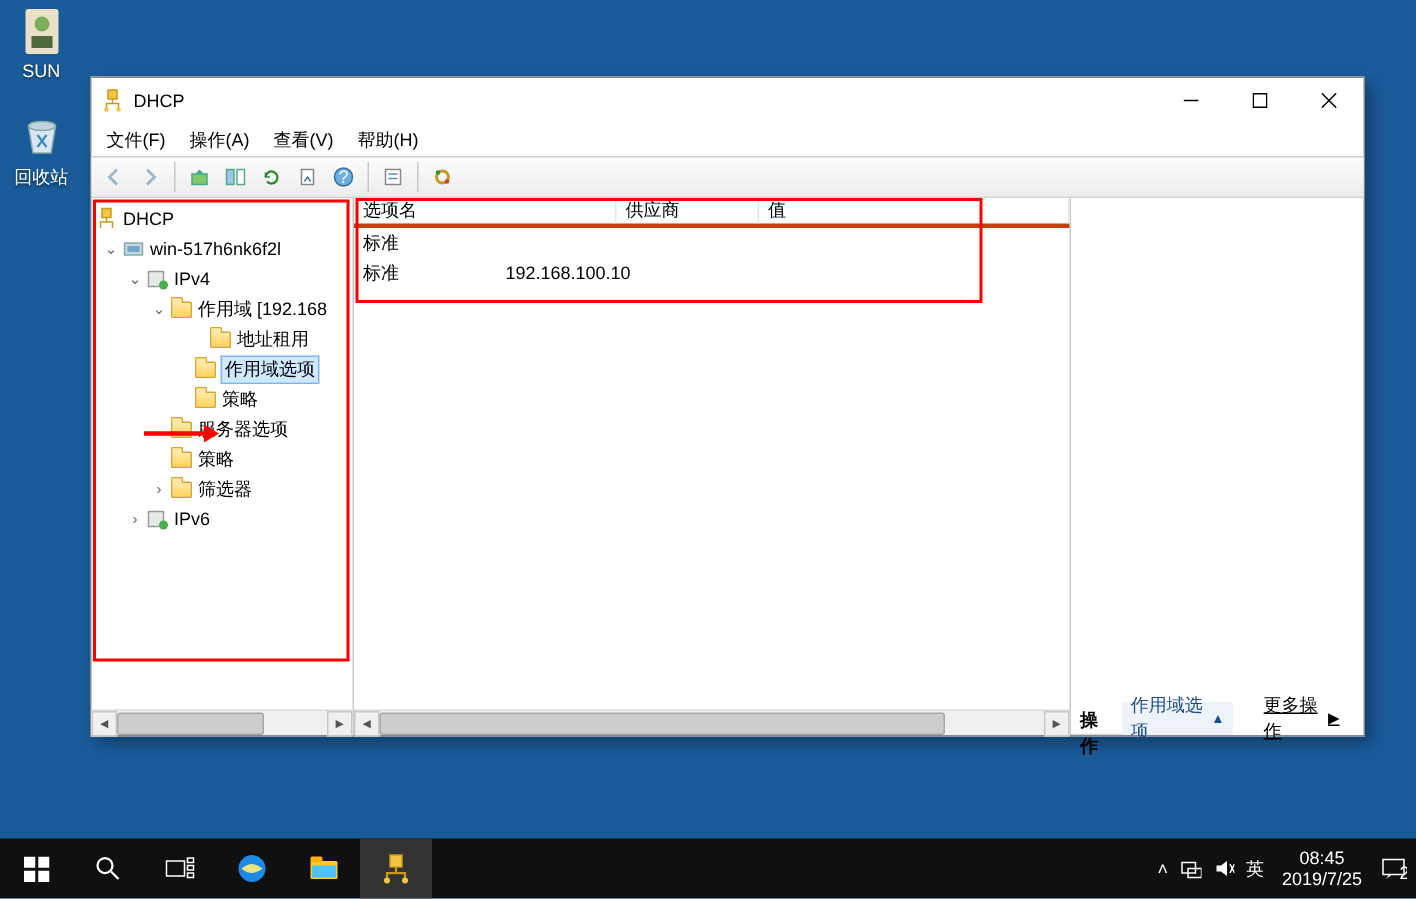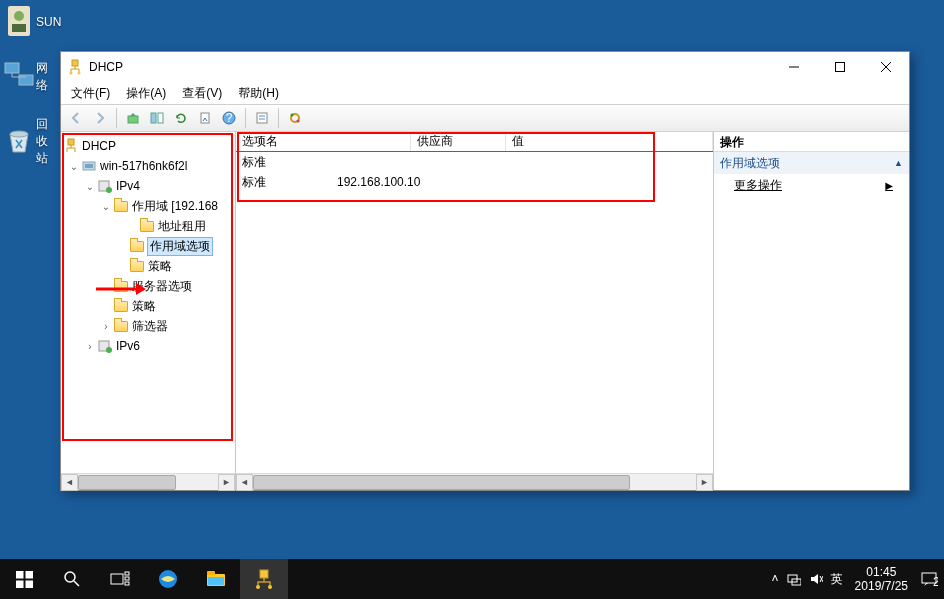--- a/index.html
+++ b/index.html
@@ -1,20 +1,20 @@
 <!DOCTYPE html>
 <html><head>
 <meta charset="utf-8">
 <style>
 * { box-sizing: border-box; margin: 0; padding: 0; font-family: 'Microsoft YaHei', Tahoma, sans-serif; font-size: 12px; }
 body { background: #1a5b9a; width: 944px; height: 599px; overflow: hidden; position: relative; }
 
 
 .desktop-icons { position: absolute; left: 0; top: 0; width: 55px; padding: 4px 2px; display: flex; flex-direction: column; gap: 20px; }
-.desk-ic { display: flex; align-items: center; color: #fff; font-size: 11px; cursor: pointer; }
+.desk-ic { display: flex; flex-direction: column; align-items: center; color: #fff; font-size: 11px; cursor: pointer; }
 .desk-ic .glyph { width: 34px; height: 34px; display: flex; align-items: center; justify-content: center; }
 .desk-ic span.lbl { margin-top: 2px; text-shadow: 0 1px 2px rgba(0,0,0,.6); }
 .desk-sel { background: rgba(120,180,255,.35); outline: 1px solid rgba(180,220,255,.6); padding: 2px; }
 
 
 .taskbar { position: absolute; bottom: 0; left: 0; right: 0; height: 40px; background: #101010; display: flex; align-items: center; color: #fff; }
 .tb-btn { width: 48px; height: 40px; display: flex; align-items: center; justify-content: center; cursor: pointer; }
 .tb-active { background: #333; }
 .tb-tray { margin-left: auto; display: flex; align-items: center; gap: 8px; padding-right: 6px; font-size: 11px; }
 .clock { text-align: center; line-height: 14px; font-size: 11px; padding: 0 4px; }
@@ -31,38 +31,38 @@
 .menubar .mi { padding: 2px 8px; cursor: pointer; }
 
 .toolbar { height: 28px; border-top: 1px solid #d0d0d0; border-bottom: 1px solid #d0d0d0; background: linear-gradient(#fdfdfd,#ececec); display: flex; align-items: center; padding: 0 4px; gap: 2px; }
 .tool { width: 22px; height: 22px; display: flex; align-items: center; justify-content: center; cursor: pointer; border-radius: 2px; }
 .tool.dis { opacity: .45; cursor: default; }
 .tb-sep { width: 1px; height: 20px; background: #c8c8c8; margin: 0 3px; }
 
 .body { flex: 1; display: flex; min-height: 0; }
 .tree-pane { width: 175px; border-right: 1px solid #c8c8c8; position: relative; display: flex; flex-direction: column; }
 .list-pane { flex: 1; border-right: 1px solid #c8c8c8; position: relative; display: flex; flex-direction: column; }
-.action-pane { width: 195px; display: flex; flex-direction: column; }
+.action-pane { width: 195px; display: flex; flex-direction: row; align-items: flex-end; }
 
 .tree { flex: 1; padding: 4px 2px 4px 2px; overflow: hidden; position: relative; }
 .tree-row { display: flex; align-items: center; height: 20px; white-space: nowrap; cursor: pointer; }
 .chev { width: 14px; font-size: 10px; color: #666; text-align: center; font-family: Arial; }
 .tic { width: 16px; height: 16px; margin-right: 3px; display: inline-flex; align-items: center; justify-content: center; }
 .folder { background: linear-gradient(#ffe9a8,#ffd35a); border: 1px solid #d6a72a; width: 14px; height: 11px; border-radius: 1px; position: relative; }
 .folder::before { content: ''; position: absolute; left: -1px; top: -4px; width: 6px; height: 3px; background: #ffe9a8; border: 1px solid #d6a72a; border-bottom: none; border-radius: 1px 1px 0 0; }
 .tree-sel { background: #cde8ff; outline: 1px solid #7eb4ea; }
 .red-box-tree { position: absolute; left: 1px; top: 1px; width: 171px; height: 308px; border: 2px solid #ff0000; pointer-events: none; }
 .red-arrow { position: absolute; left: 35px; top: 147px; pointer-events: none; }
 
 .hscroll { height: 17px; background: #f0f0f0; border-top: 1px solid #dcdcdc; display: flex; align-items: center; }
 .hs-btn { width: 17px; height: 17px; background: #f0f0f0; border: 1px solid #c8c8c8; display: flex; align-items: center; justify-content: center; font-size: 9px; color: #555; cursor: pointer; }
 .hs-track { flex: 1; height: 17px; position: relative; }
 .hs-thumb { position: absolute; top: 1px; height: 15px; background: #cdcdcd; border: 1px solid #a8a8a8; border-radius: 2px; }
 
-.list-hdr { height: 20px; border-bottom: 1px solid #c2410c; display: flex; background: #fff; }
+.list-hdr { height: 20px; border-bottom: 3px solid #c2410c; display: flex; background: #fff; }
 .lh-col { padding: 2px 6px; border-right: 1px solid #e5e5e5; display: flex; align-items: center; }
 .list-body { flex: 1; }
 .list-row { height: 20px; display: flex; align-items: center; }
 .lc { padding: 0 6px; display: flex; align-items: center; }
 .row-ic { width: 14px; height: 14px; border: 1px solid #9aa9c0; background: #fff; margin-right: 4px; position: relative; }
 .row-ic::after { content: ''; position: absolute; left: 2px; top: 2px; width: 7px; height: 7px; border: 1px dotted #888; }
 .red-box-list { position: absolute; left: 1px; top: 0; width: 418px; height: 70px; border: 2px solid #ff0000; pointer-events: none; }
 
 .action-hdr { height: 20px; border-bottom: 1px solid #dcdcdc; padding: 2px 6px; font-weight: bold; }
 .action-section { height: 22px; background: #eef3fa; padding: 3px 6px; display: flex; align-items: center; color: #1a4e8a; }
@@ -78,30 +78,20 @@
 <div class="desktop-icons">
   <div class="desk-ic">
     <div class="glyph">
       <svg width="34" height="34">
           <rect x="6" y="2" width="22" height="30" fill="#e8e0c8" rx="2"></rect>
           <circle cx="17" cy="12" r="5" fill="#7fae5b"></circle>
           <rect x="10" y="20" width="14" height="8" fill="#4b6b3a"></rect>
         </svg>
     </div>
     <span class="lbl">SUN</span>
-  </div>
-  <div class="desk-ic">
-    <div class="glyph">
-        <svg width="34" height="34">
-          <rect x="3" y="4" width="14" height="10" fill="#5aa3d6" stroke="#9bc"></rect>
-          <rect x="17" y="16" width="14" height="10" fill="#5aa3d6" stroke="#9bc"></rect>
-          <path d="M10 14 v4 h14" stroke="#bbb" fill="none"></path>
-        </svg>
-      </div>
-    <span class="lbl">网络</span>
   </div>
   <div class="desk-ic">
     <div class="glyph">
         <svg width="34" height="34">
           <path d="M8 10 h18 l-3 18 h-12 z" fill="#dce6ee" stroke="#8aa"></path>
           <ellipse cx="17" cy="10" rx="9" ry="3" fill="#c0d2df" stroke="#8aa"></ellipse>
           <path d="M14 16 l3 4 l3 -4 M14 24 l3 -4 l3 4" stroke="#3a8ac4" fill="none" stroke-width="1.5"></path>
         </svg>
       </div>
     <span class="lbl">回收站</span>
@@ -399,21 +389,21 @@
         <rect x="1" y="3" width="9" height="7" stroke="#fff" fill="none"></rect>
         <rect x="5" y="7" width="9" height="6" stroke="#fff" fill="none"></rect>
       </svg>
     <svg width="14" height="14" style="cursor:pointer">
         <path d="M2 5 h3 l4 -3 v10 l-4 -3 h-3 z" fill="#fff"></path>
         <line x1="11" y1="4" x2="14" y2="10" stroke="#fff"></line>
         <line x1="14" y1="4" x2="11" y2="10" stroke="#fff"></line>
       </svg>
     <span style="cursor:pointer">英</span>
     <div class="clock" style="cursor:pointer">
-      <div>01:45</div>
+      <div>08:45</div>
       <div>2019/7/25</div>
     </div>
     <svg width="18" height="18" style="cursor:pointer">
         <rect x="2" y="3" width="14" height="10" stroke="#fff" fill="none"></rect>
         <path d="M6 13 l-2 3 l4 -3" fill="#fff"></path>
         <text x="13" y="16" font-size="8" fill="#fff">2</text>
       </svg>
   </div>
 </div>
 

